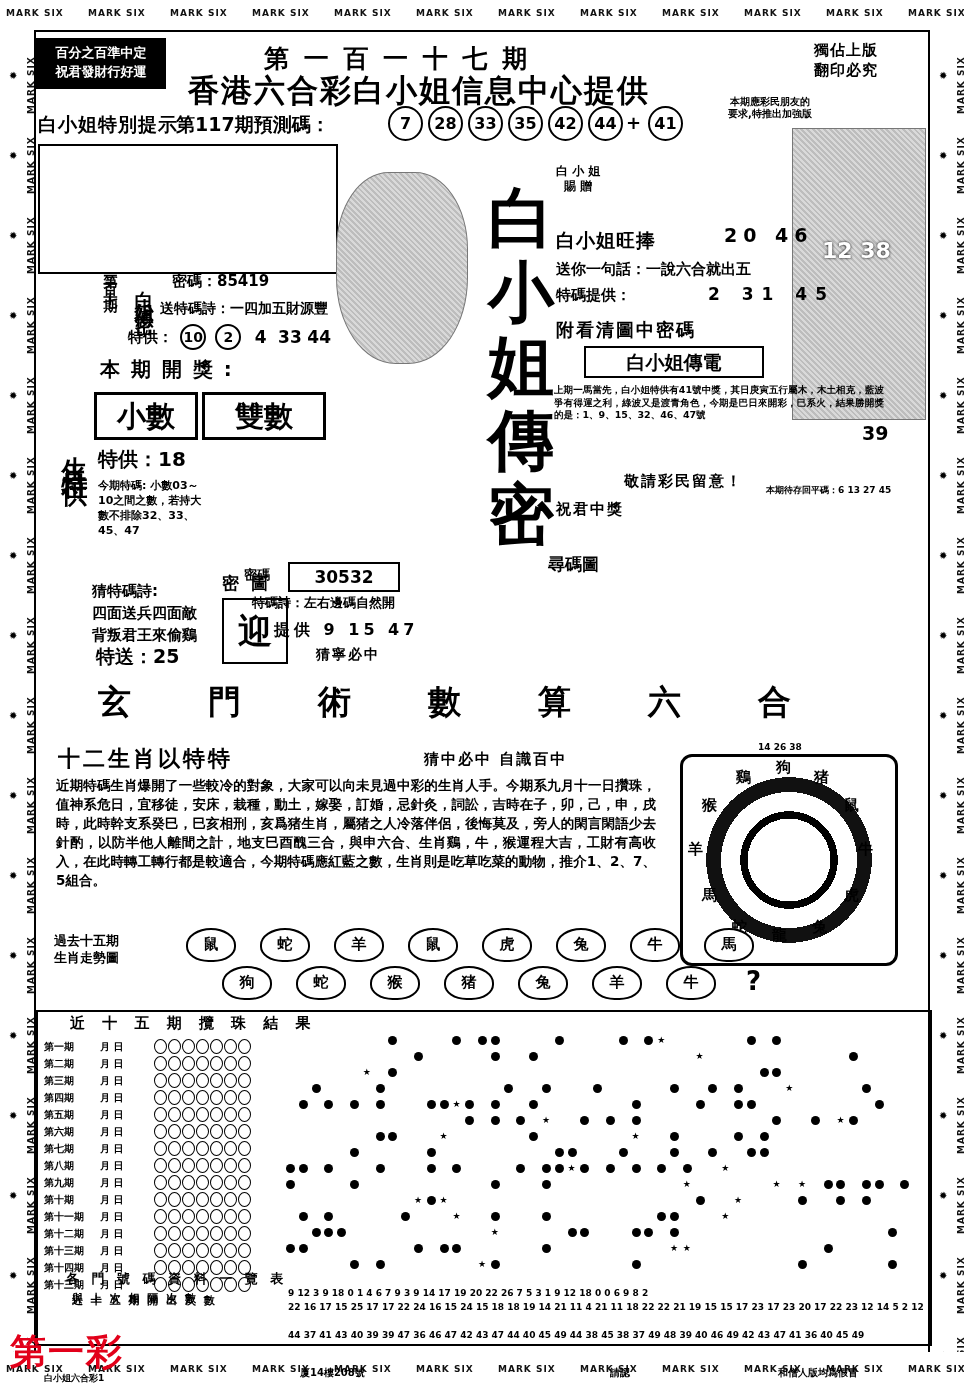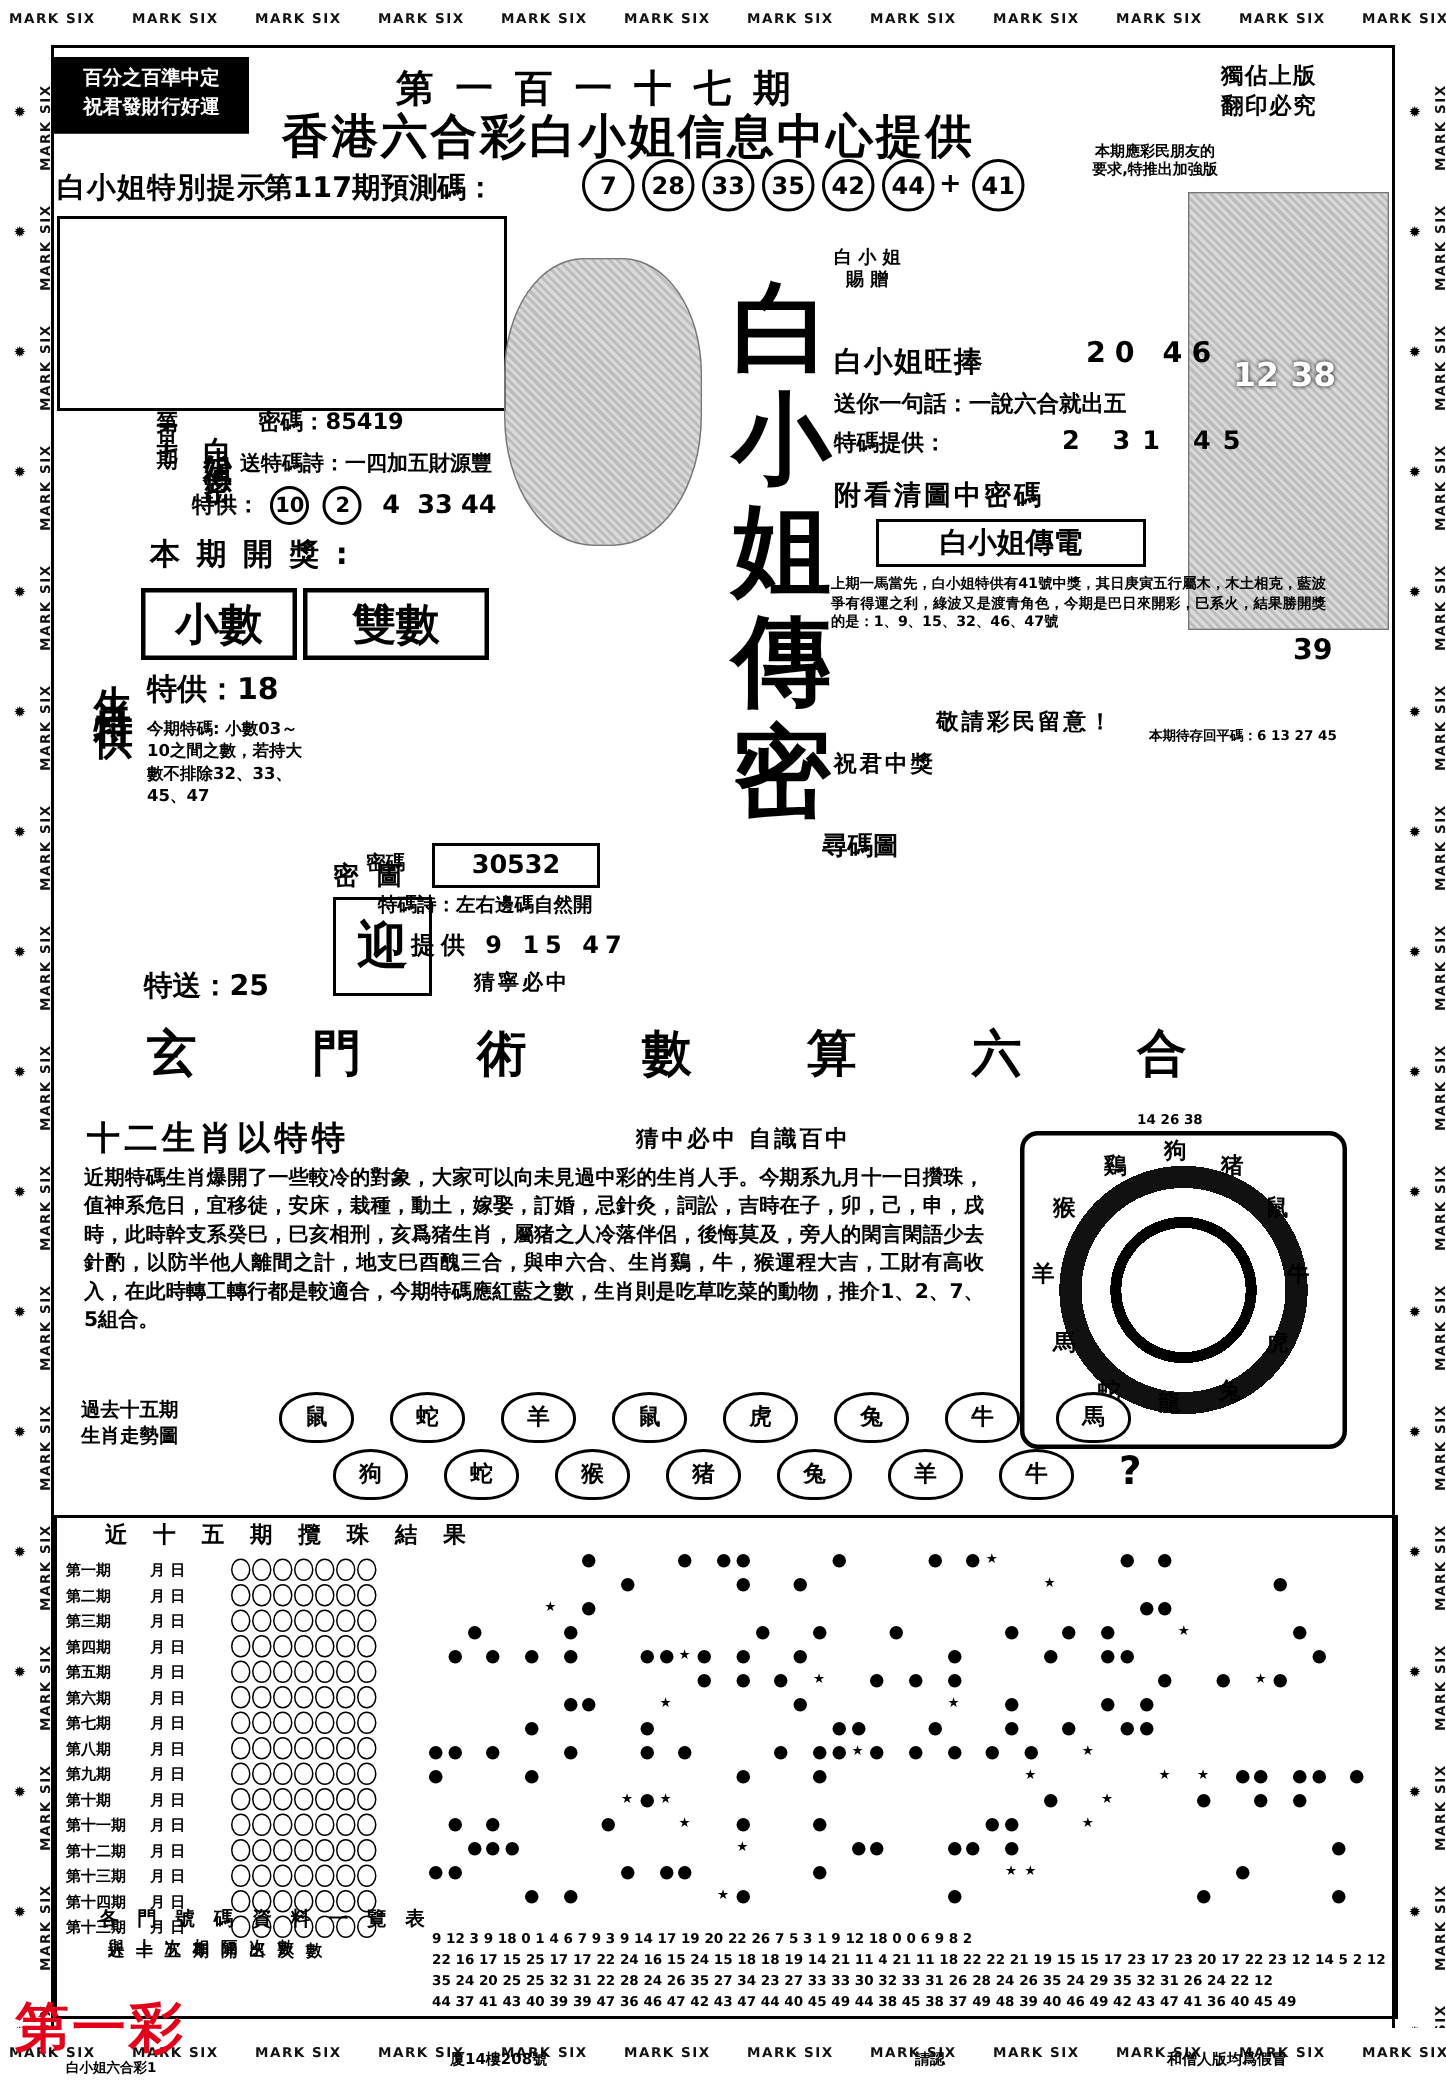--- a/index.html
+++ b/index.html
@@ -294,20 +294,25 @@
     <div class="bigbox bx1">小數</div>
     <div class="bigbox bx2">雙數</div>
 
     <div class="tegong18">
       <span>特供：</span><span>18</span>
     </div>
     <div class="smallnote">今期特碼: 小數03～10之間之數，若持大數不排除32、33、45、47</div>
 
     <div class="vert v-shengxiao">生肖特供</div>
 
+    <div class="caipoem">
+      <span class="l">猜特碼詩:</span>
+      <span class="l">四面送兵四面敵</span>
+      <span class="l">背叛君王來偷鷄</span>
+    </div>
     <div class="tesong">
       <span>特送：</span><span>25</span>
     </div>
 
     <div class="photo p1"></div>
     <div class="photo p2"></div>
     <div class="num1238">12 38</div>
     <div class="num39">39</div>
 
     <div class="bc-overlay">
@@ -709,21 +714,20 @@
           <span style="position: absolute; left: 64px; top: 224px; width: 9px; height: 9px; font-size: 9px; line-height: 9px; background: rgb(0, 0, 0); border-radius: 50%;"></span>
           <span style="position: absolute; left: 89.6px; top: 224px; width: 9px; height: 9px; font-size: 9px; line-height: 9px; background: rgb(0, 0, 0); border-radius: 50%;"></span>
           <span style="position: absolute; left: 192px; top: 224px; width: 9px; height: 9px; font-size: 9px; line-height: 9px;">★</span>
           <span style="position: absolute; left: 204.8px; top: 224px; width: 9px; height: 9px; font-size: 9px; line-height: 9px; background: rgb(0, 0, 0); border-radius: 50%;"></span>
           <span style="position: absolute; left: 345.6px; top: 224px; width: 9px; height: 9px; font-size: 9px; line-height: 9px; background: rgb(0, 0, 0); border-radius: 50%;"></span>
           <span style="position: absolute; left: 512px; top: 224px; width: 9px; height: 9px; font-size: 9px; line-height: 9px; background: rgb(0, 0, 0); border-radius: 50%;"></span>
           <span style="position: absolute; left: 601.6px; top: 224px; width: 9px; height: 9px; font-size: 9px; line-height: 9px; background: rgb(0, 0, 0); border-radius: 50%;"></span>
         </div>
       <div class="numstrip" style="left:250px;bottom:46px">9  12  3  9  18  0  1  4  6  7  9  3  9  14  17  19  20  22  26  7  5  3  1  9  12  18  0  0  6  9  8  2</div>
       <div class="numstrip" style="left:250px;bottom:32px">22  16  17  15  25  17  17  22  24  16  15  24  15  18  18  19  14  21  11  4  21  11  18  22  22  21  19  15  15  17  23  17  23  20  17  22  23  12  14  5  2  12</div>
-      <div class="numstrip" style="left:250px;bottom:18px">35  24  20  25  25  32  31  22  28  24  26  35  27  34  23  27  33  33  30  32  33  31  26  28  24  26  35  24  29  35  32  31  26  24  22  12</div>
       <div class="numstrip" style="left:250px;bottom:4px">44  37  41  43  40  39  39  47  36  46  47  42  43  47  44  40  45  49  44  38  45  38  37  49  48  39  40  46  49  42  43  47  41  36  40  45  49</div>
       <div class="tbl-foot">各 門 號 碼 資 料 一 覽 表</div>
       <div class="tbl-foot2">與 上 次 相 隔 次 數</div>
       <div class="tbl-foot3">近 十 五 期 開 出 次 數</div>
     </div>
 
   </div>
 
   <div class="brand-red">第一彩</div>
   <div class="foot-left">白小姐六合彩1</div>

